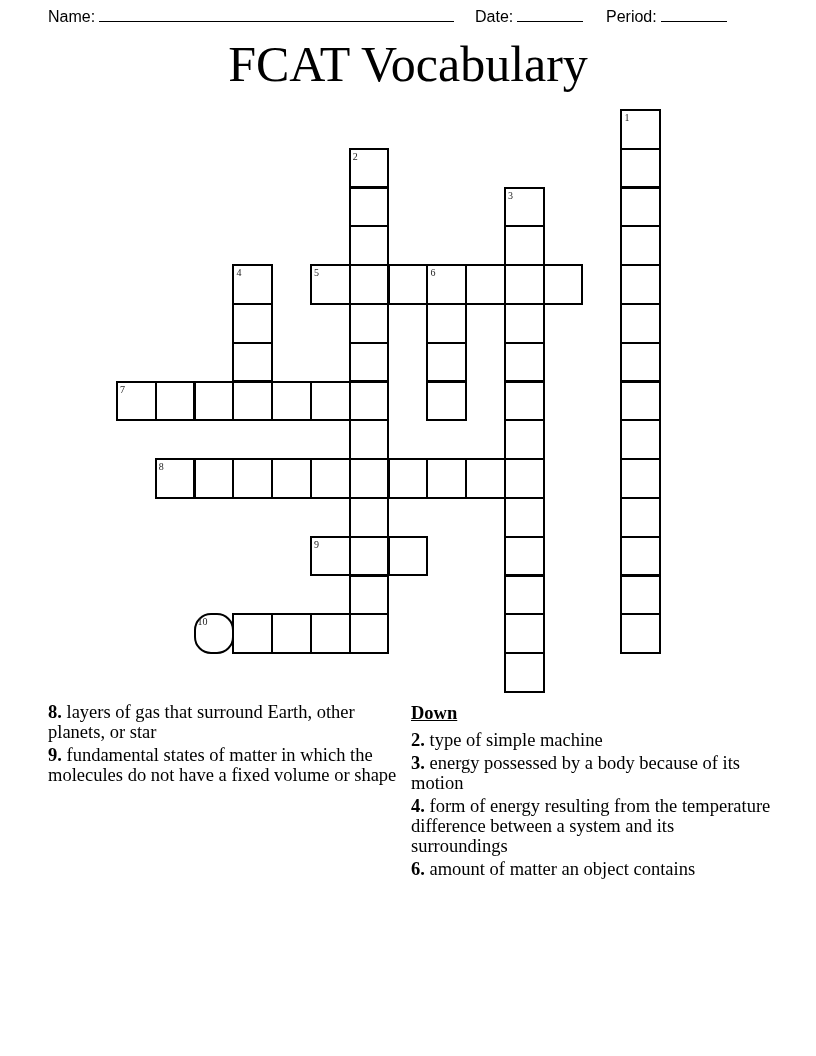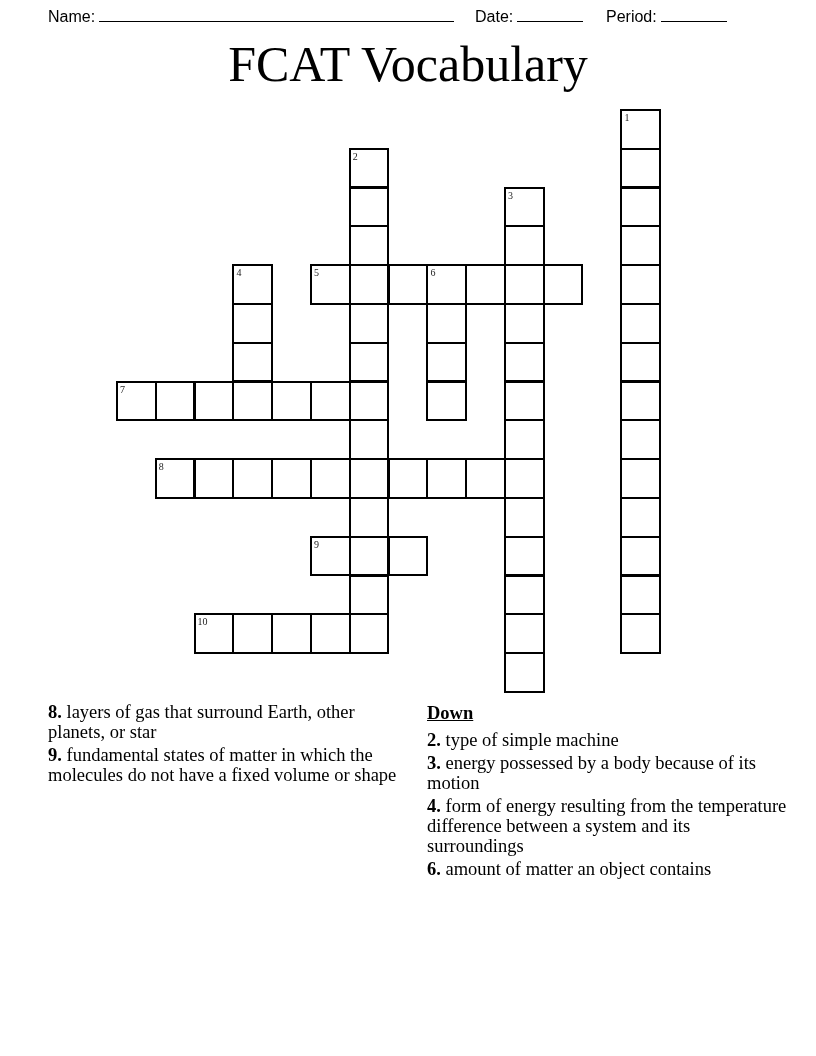--- a/index.html
+++ b/index.html
@@ -24,21 +24,21 @@
       position: absolute; width: 40.5px; height: 40.5px;
       border: 2px solid #000; background: #fff;
     }
     .cell-num {
       position: absolute; top: 1px; left: 2px;
       font-family: "Liberation Serif", serif; font-size: 10px; line-height: 11px; color: #222;
     }
 
     .clues-col { position: absolute; top: 702px; font-family: "Liberation Serif", serif; font-size: 18.5px; line-height: 20px; }
     .clues-across { left: 48px; width: 350px; }
-    .clues-down { left: 427px; width: 360px; }
+    .clues-down { left: 411px; width: 360px; }
     .clues-heading { font-weight: bold; text-decoration: underline; margin-bottom: 6px; line-height: 22px; }
     .clue { margin-bottom: 3px; }
     .clue-num { font-weight: bold; }
   </style>
 </head>
 <body>
 
 <div class="header-line">
   <div class="header-field" style="left:0;">
     <span>Name:</span><span class="blank" style="width:355px;"></span>
@@ -132,21 +132,21 @@
     <div class="cell" style="left: 232.4px; top: 458.2px;"></div>
     <div class="cell" style="left: 271.2px; top: 458.2px;"></div>
     <div class="cell" style="left: 310px; top: 458.2px;"></div>
     <div class="cell" style="left: 387.6px; top: 458.2px;"></div>
     <div class="cell" style="left: 426.4px; top: 458.2px;"></div>
     <div class="cell" style="left: 465.2px; top: 458.2px;"></div>
     <div class="cell" style="left: 310px; top: 535.8px;">
       <span class="cell-num">9</span>
     </div>
     <div class="cell" style="left: 387.6px; top: 535.8px;"></div>
-    <div class="cell" style="left: 193.6px; top: 613.4px;">
+    <div class="cell" style="left: 193.6px; top: 613.4px; border-radius: 17px;">
       <span class="cell-num">10</span>
     </div>
     <div class="cell" style="left: 232.4px; top: 613.4px;"></div>
     <div class="cell" style="left: 271.2px; top: 613.4px;"></div>
     <div class="cell" style="left: 310px; top: 613.4px;"></div>
   </div>
 
 <div class="clues-col clues-across">
   <div id="across-list">
       <div class="clue"><span class="clue-num">8.</span><span> layers of gas that surround Earth, other planets, or star</span></div>

